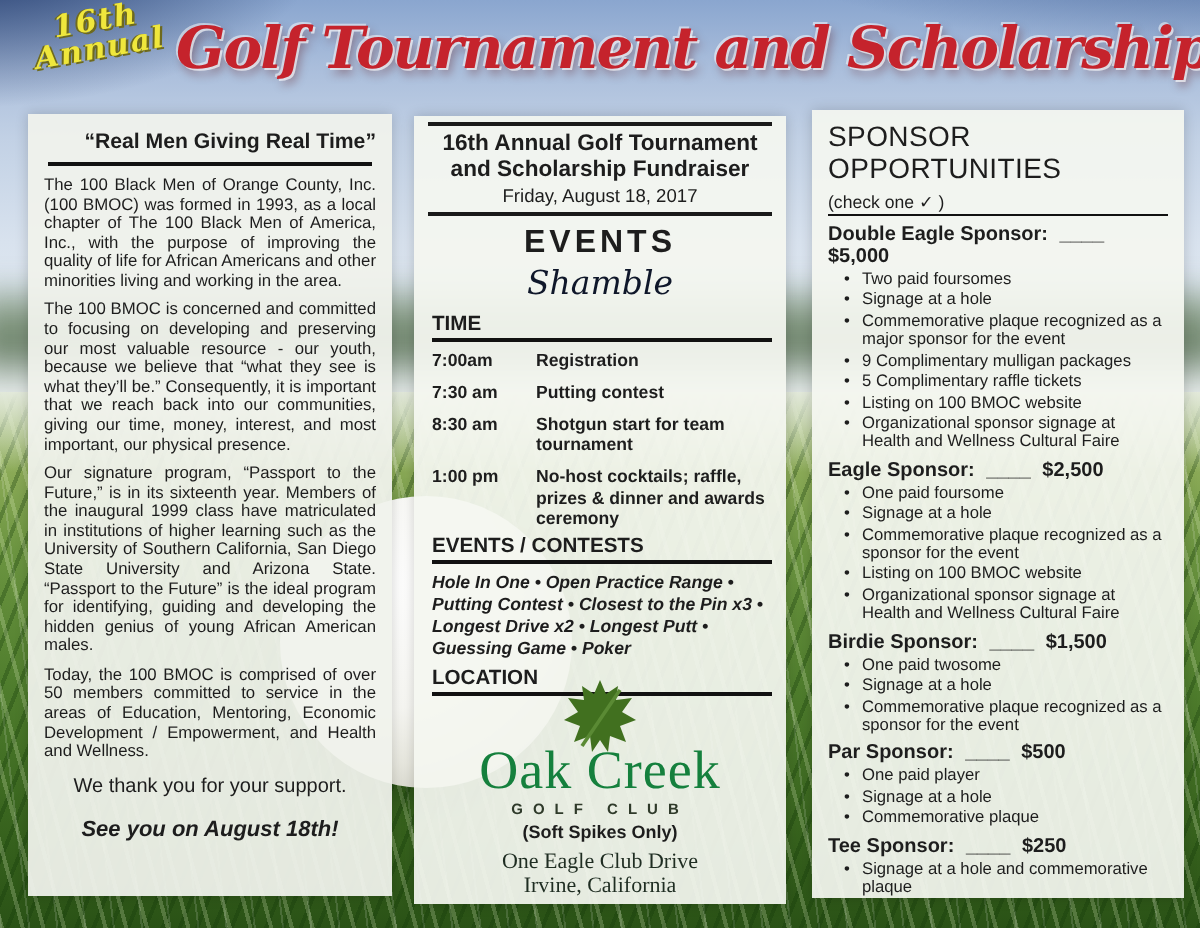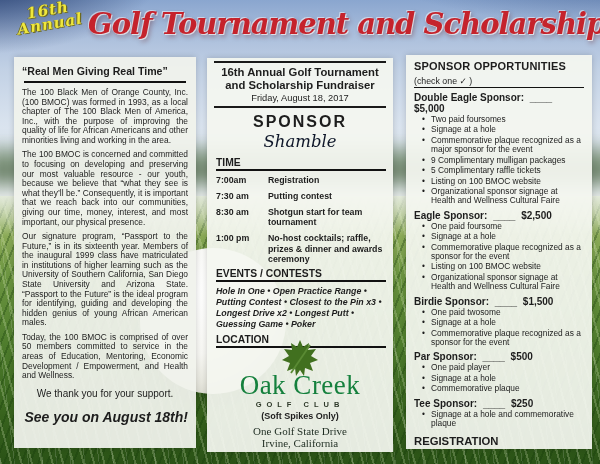--- a/index.html
+++ b/index.html
@@ -52,44 +52,44 @@
     color:#efe73c;font-size:15px;line-height:.95;text-align:center;letter-spacing:1px;
     text-shadow:1px 1px 0 #6e6a1d,-1px 0 0 #6e6a1d;
   }
   .main-title{
     position:absolute;left:88px;top:7px;width:508px;z-index:5;text-align:center;white-space:nowrap;
     font-family:"DejaVu Serif",serif;font-style:italic;font-weight:bold;
     font-size:29px;letter-spacing:-1px;color:#c5232c;
     text-shadow:1px 1px 0 rgba(255,255,255,.65),-1px -1px 0 rgba(255,255,255,.5),2px 3px 5px rgba(90,10,10,.35);
   }
   
-  .lp-title{font-weight:bold;font-size:10.6px;text-align:left;padding:3px 0 4px;}
+  .lp-title{font-weight:bold;font-size:10.6px;text-align:right;padding:3px 0 4px;}
   .lp-rule{border-bottom:2px solid #111;margin:0 2px 5px;}
   .lp p{margin:0 0 5px;font-size:8.4px;line-height:1.14;text-align:justify;}
   .lp-thanks{text-align:center;font-size:10px;margin-top:7px;}
-  .lp-close{text-align:right;font-size:14px;font-weight:bold;font-style:italic;margin-top:10px;}
+  .lp-close{text-align:center;font-size:11px;font-weight:bold;font-style:italic;margin-top:10px;}
   
   .mid-head{border-top:2px solid #1a1a1a;border-bottom:2px solid #1a1a1a;padding:3px 0 3px;margin-bottom:4px;}
   .mid-title{font-weight:bold;font-size:11.3px;line-height:1.15;}
   .mid-date{font-size:9.3px;margin-top:1px;}
   .fmt-label{font-size:16px;font-weight:bold;letter-spacing:2px;margin-top:5px;}
   .fmt-value{font-family:"DejaVu Serif",serif;font-style:italic;font-size:16.5px;color:#0f172a;margin:1px 0 6px;}
   .sec-label{display:inline-block;font-weight:bold;font-size:10.3px;border-bottom:2px solid #111;padding-bottom:1px;margin:3px 0 4px;}
   .sec-left{display:block;text-align:left;margin-left:2px;}
   .schedule{display:grid;grid-template-columns:44px 1fr;row-gap:6px;column-gap:8px;text-align:left;font-size:8.8px;font-weight:bold;line-height:1.15;margin:0 0 4px 2px;}
   .events-text{font-size:8.8px;font-style:italic;font-weight:bold;text-align:left;line-height:1.25;margin:0 1px 4px 2px;}
   .club{margin-top:0;}
   .leaf{display:block;margin:-14px auto -6px;width:44px;height:40px;}
   .club-name{font-family:Liberation Serif, serif;font-size:27px;letter-spacing:.5px;color:#15803d;line-height:1;}
   .club-type{font-size:7.5px;font-weight:bold;letter-spacing:5px;color:#2f3a2a;margin-top:1px;text-align:center;}
   .club-note{font-size:9px;font-weight:bold;margin-top:2px;}
   .addr{font-family:"Liberation Serif",serif;font-size:11px;line-height:1.15;margin-top:4px;color:#1f2d22;}
   .phone{font-family:"Liberation Serif",serif;font-weight:bold;font-size:19px;margin-top:2px;}
   
-  .rp-title{font-weight:bold;font-size:11px;letter-spacing:.2px;}
+  .rp-title{font-weight:normal;font-size:14px;letter-spacing:.2px;}
   .check-row{display:flex;align-items:flex-end;margin:4px 0 2px;border-bottom:1.5px solid #111;padding-bottom:1px;}
   .check-row span{font-size:8.8px;font-weight:normal;}
   .tier{margin-top:4px;}
   .tier-header{font-weight:bold;font-size:10px;}
   .tier-header .blank{letter-spacing:0;margin:0 3px;}
   .benefit{position:relative;font-size:8.35px;line-height:1.13;padding-left:17px;margin-top:1px;}
   .benefit::before{content:"\2022";position:absolute;left:8px;}
   .reg-label{font-weight:bold;font-size:11.3px;margin-top:6px;}
 </style>
 </head>
@@ -124,21 +124,21 @@
 
   <div class="panel panel-mid">
     <div class="mid-head">
       <div class="mid-title">
         <div>16th Annual Golf Tournament</div>
         <div>and Scholarship Fundraiser</div>
       </div>
       <div class="mid-date">Friday, August 18, 2017</div>
     </div>
 
-    <div class="fmt-label">SPONSOR</div>
+    <div class="fmt-label">EVENTS</div>
     <div class="fmt-value">Shamble</div>
 
     <span class="sec-label sec-left">TIME</span>
     <div class="schedule">
 
         <div>7:00am</div>
         <div>Registration</div>
 
         <div>7:30 am</div>
         <div>Putting contest</div>
@@ -157,21 +157,21 @@
     <div class="club">
       <svg class="leaf" viewBox="0 0 40 40" aria-hidden="true">
         <path d="M20 2 L23 9 L29 5 L28 12 L36 11 L31 18 L38 22 L30 25 L33 33 L25 30 L24 38 L20 32 L16 38 L15 30 L7 33 L10 25 L2 22 L9 18 L4 11 L12 12 L11 5 L17 9 Z" fill="#41701f"></path>
         <line x1="11" y1="35" x2="30" y2="7" stroke="#5a8a34" stroke-width="1.8"></line>
       </svg>
       <div class="club-name">Oak Creek</div>
       <div class="club-type">GOLF CLUB</div>
       <div class="club-note">(Soft Spikes Only)</div>
     </div>
     <div class="addr">
-      <div>One Golf State Drive</div>
+      <div>One Eagle Club Drive</div>
       <div>Irvine, California</div>
     </div>
     <div class="phone">(949) 653-5300</div>
 
   </div>
 
   <div class="panel panel-right">
     <div class="rp-title">SPONSOR OPPORTUNITIES</div>
     <div class="check-row">
       <span>(check one ✓ )</span>

